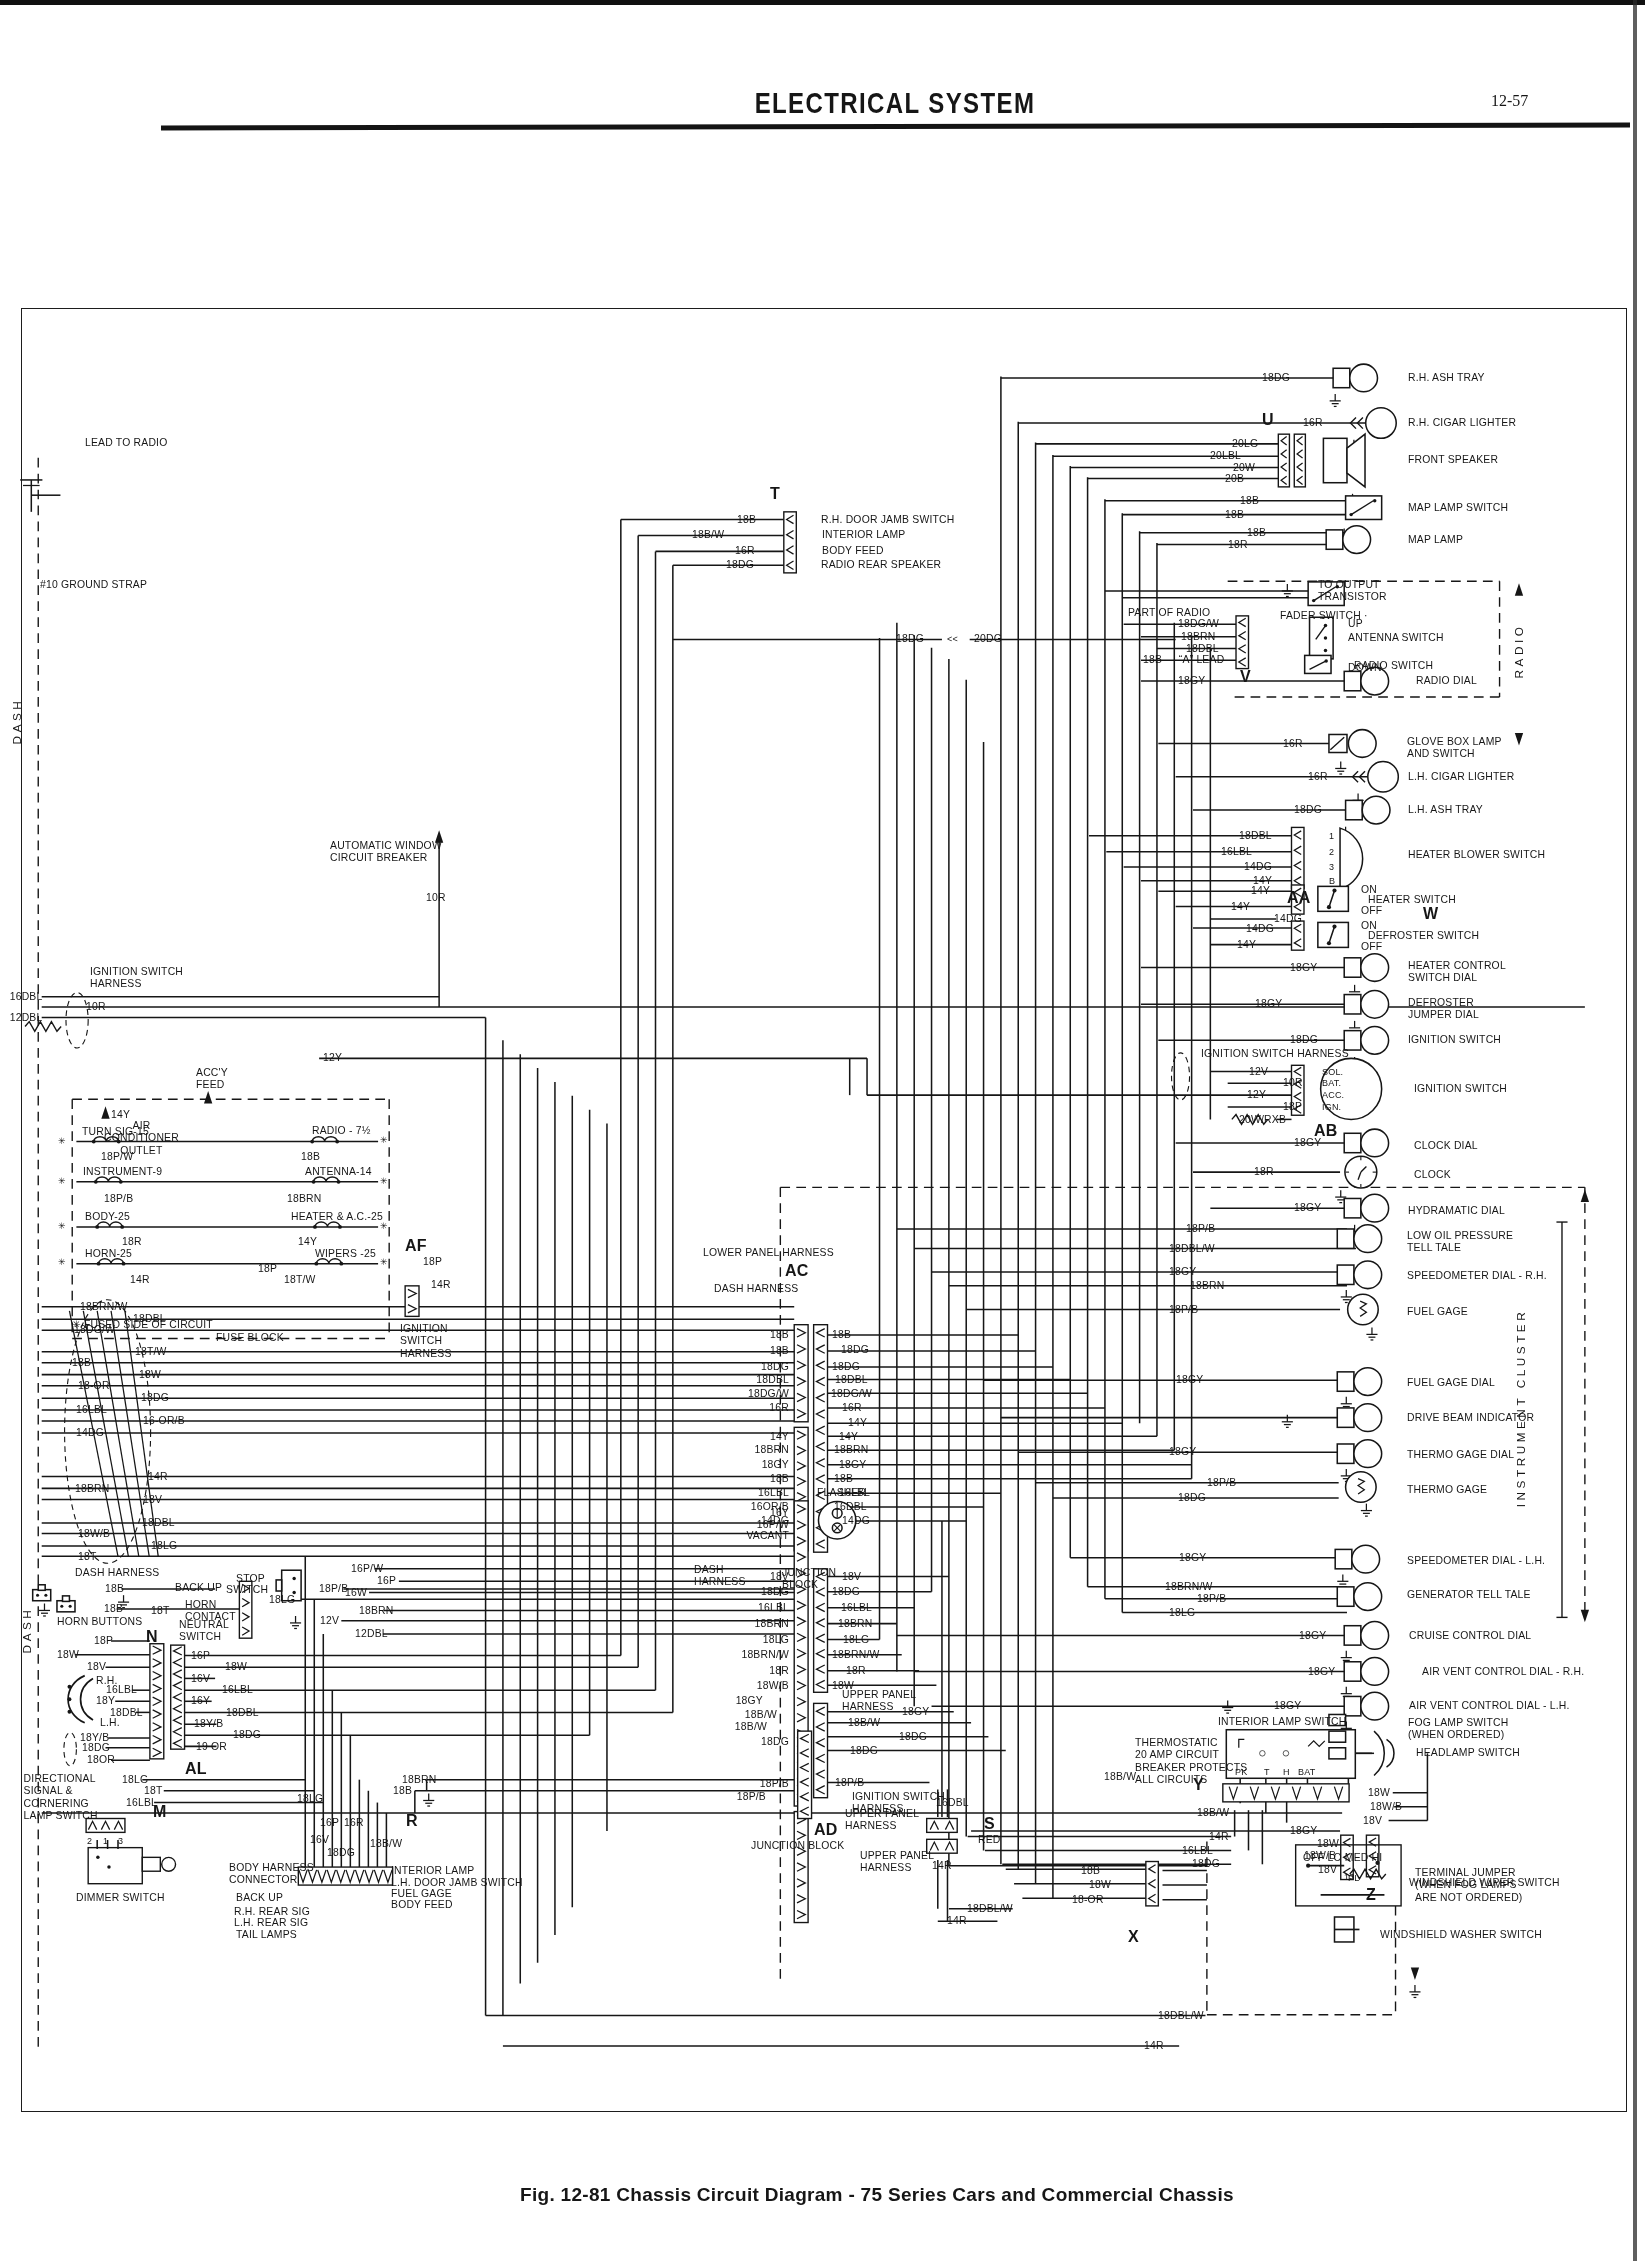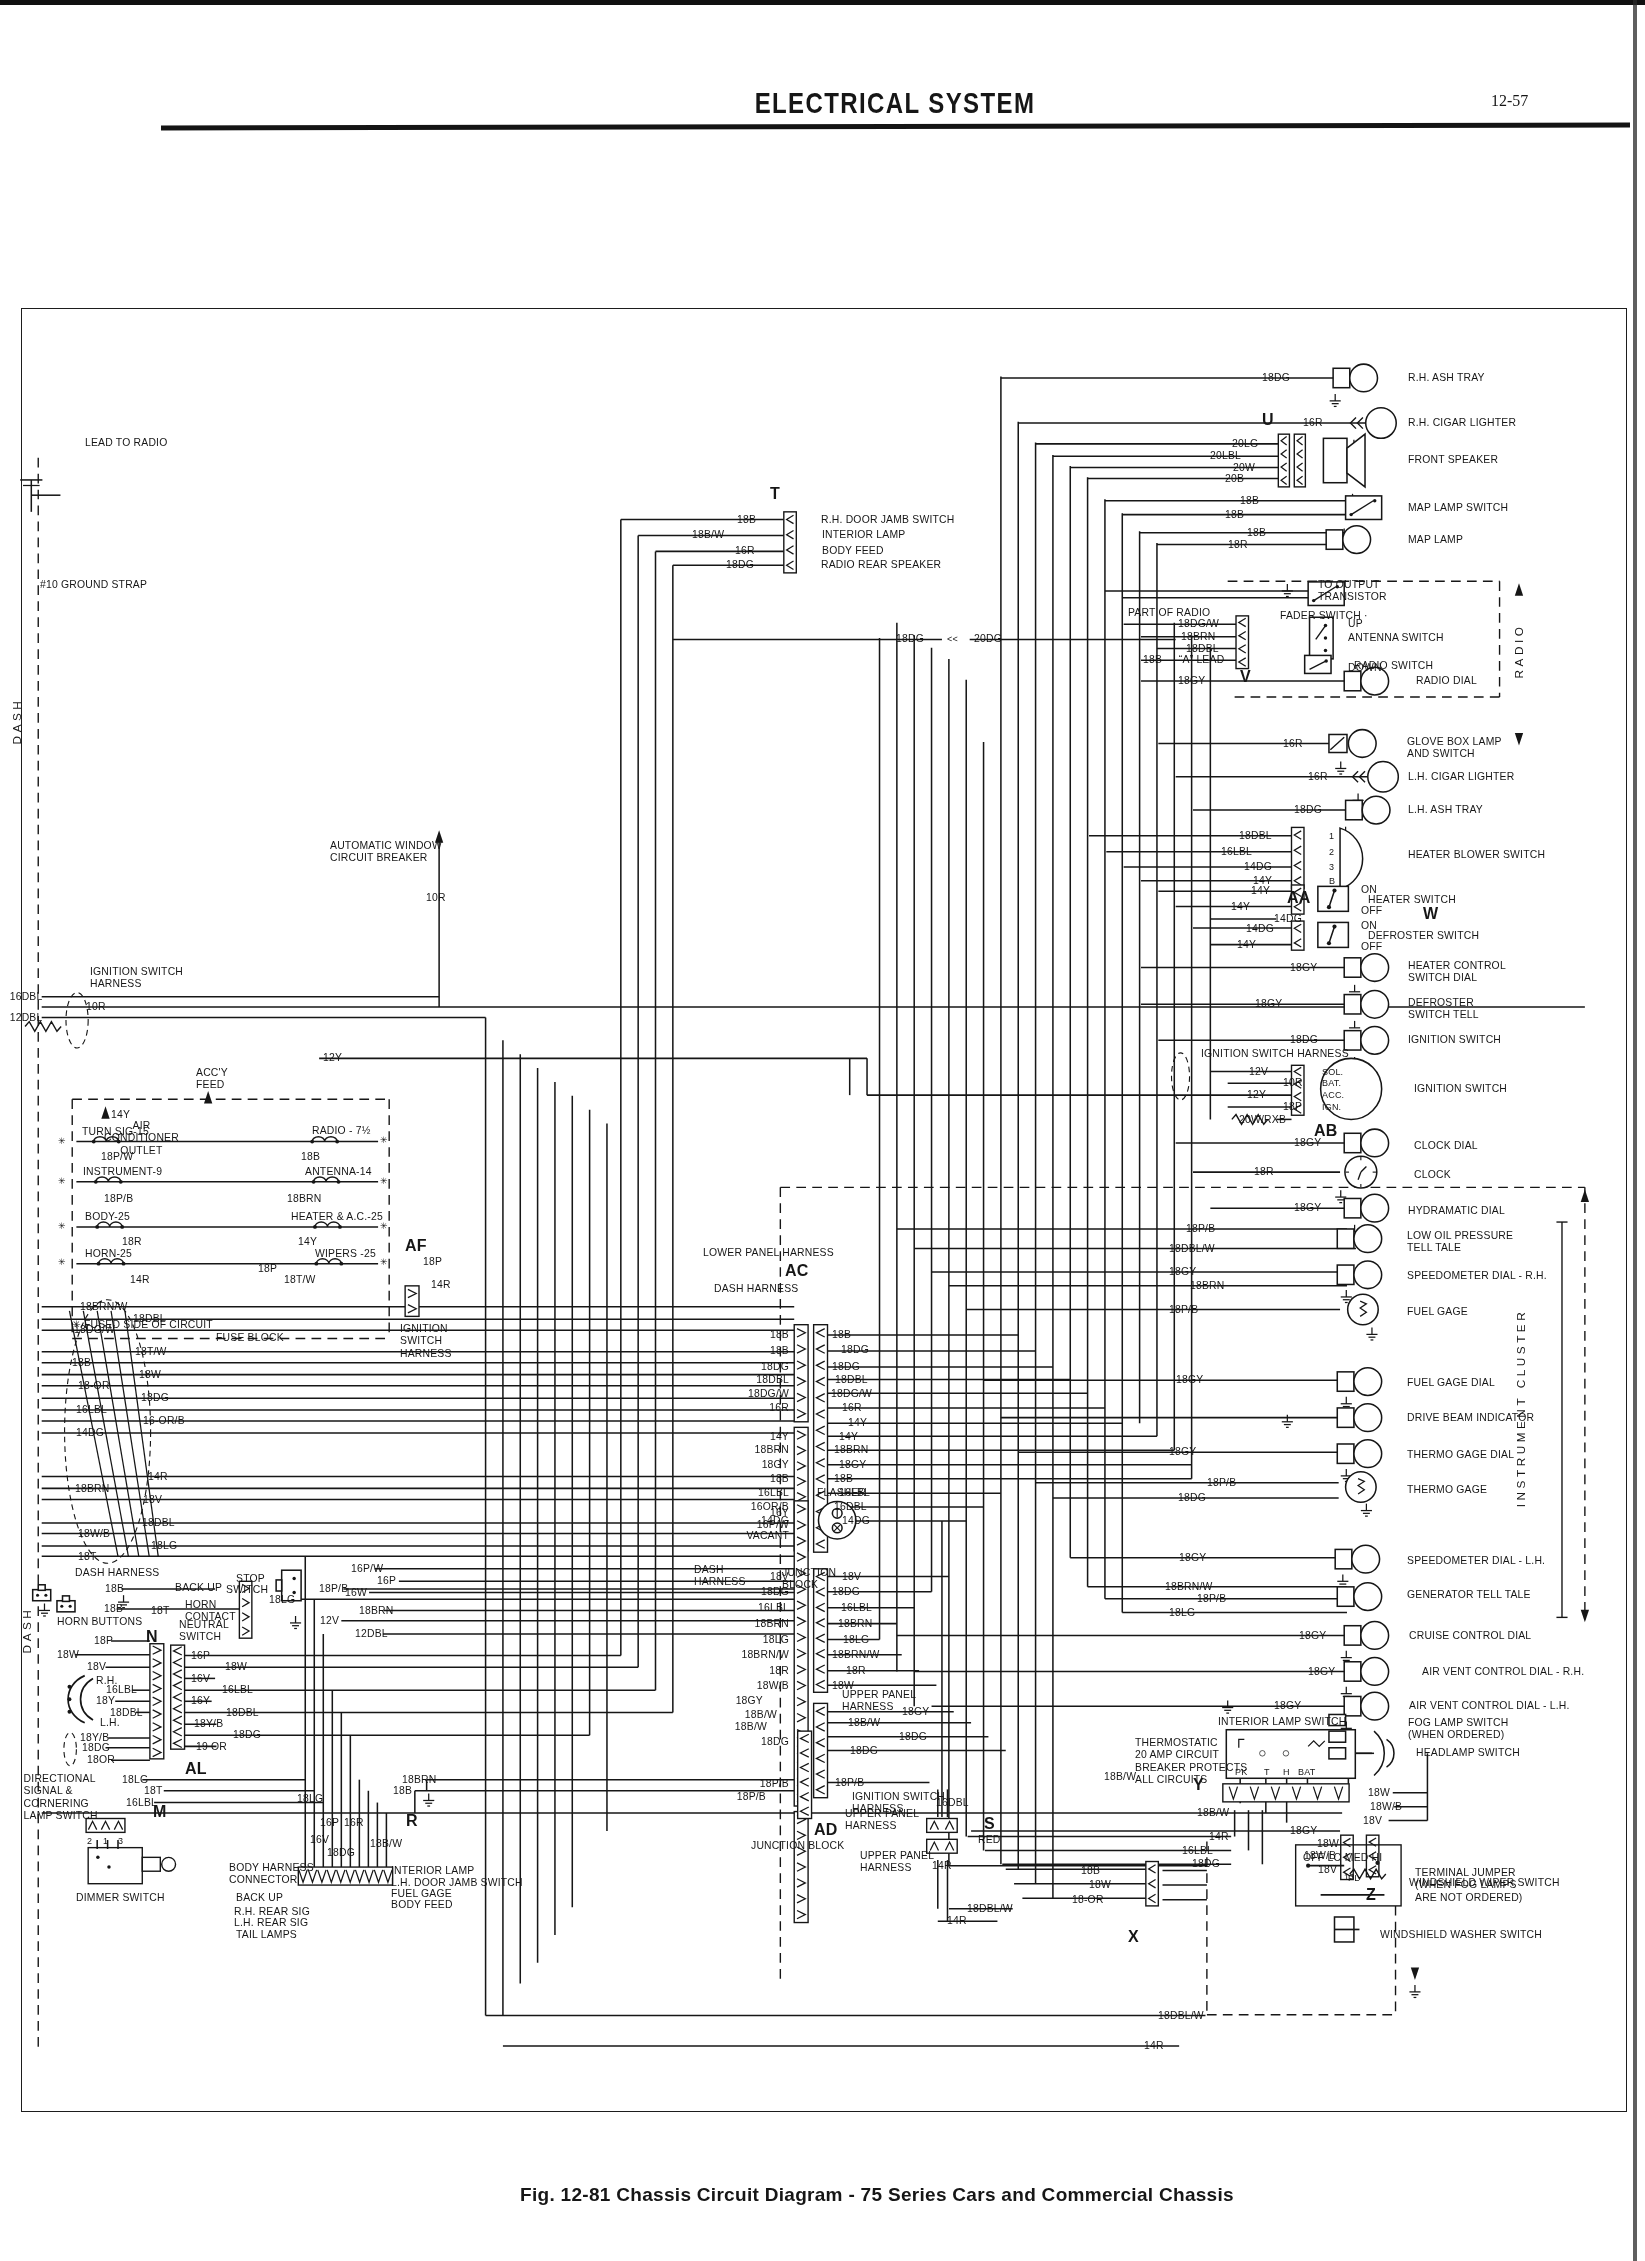--- a/index.html
+++ b/index.html
@@ -1019,21 +1019,21 @@
       <div class="lbl" style="left: 1246px; top: 929px;">14DG</div>
       <div class="lbl" style="left: 1237px; top: 945px;">14Y</div>
       <div class="lbl" style="left: 1361px; top: 926px;">ON</div>
       <div class="lbl" style="left: 1368px; top: 936px;">DEFROSTER SWITCH</div>
       <div class="lbl" style="left: 1361px; top: 947px;">OFF</div>
       <div class="lbl" style="left: 1290px; top: 968px;">18GY</div>
       <div class="lbl pre" style="left: 1408px; top: 972px;">HEATER CONTROL
 SWITCH DIAL</div>
       <div class="lbl" style="left: 1255px; top: 1004px;">18GY</div>
       <div class="lbl pre" style="left: 1408px; top: 1009px;">DEFROSTER
-SWITCH TELL</div>
+JUMPER DIAL</div>
       <div class="lbl" style="left: 1290px; top: 1040px;">18DG</div>
       <div class="lbl" style="left: 1408px; top: 1040px;">IGNITION SWITCH</div>
       <div class="lbl" style="left: 1201px; top: 1054px;">IGNITION SWITCH HARNESS</div>
       <div class="lbl" style="left: 1249px; top: 1072px;">12V</div>
       <div class="lbl" style="left: 1283px; top: 1083px;">10R</div>
       <div class="lbl" style="left: 1247px; top: 1095px;">12Y</div>
       <div class="lbl" style="left: 1283px; top: 1107px;">18P</div>
       <div class="lbl sm" style="left: 1322px; top: 1072px;">SOL.</div>
       <div class="lbl sm" style="left: 1322px; top: 1083px;">BAT.</div>
       <div class="lbl sm" style="left: 1322px; top: 1095px;">ACC.</div>

